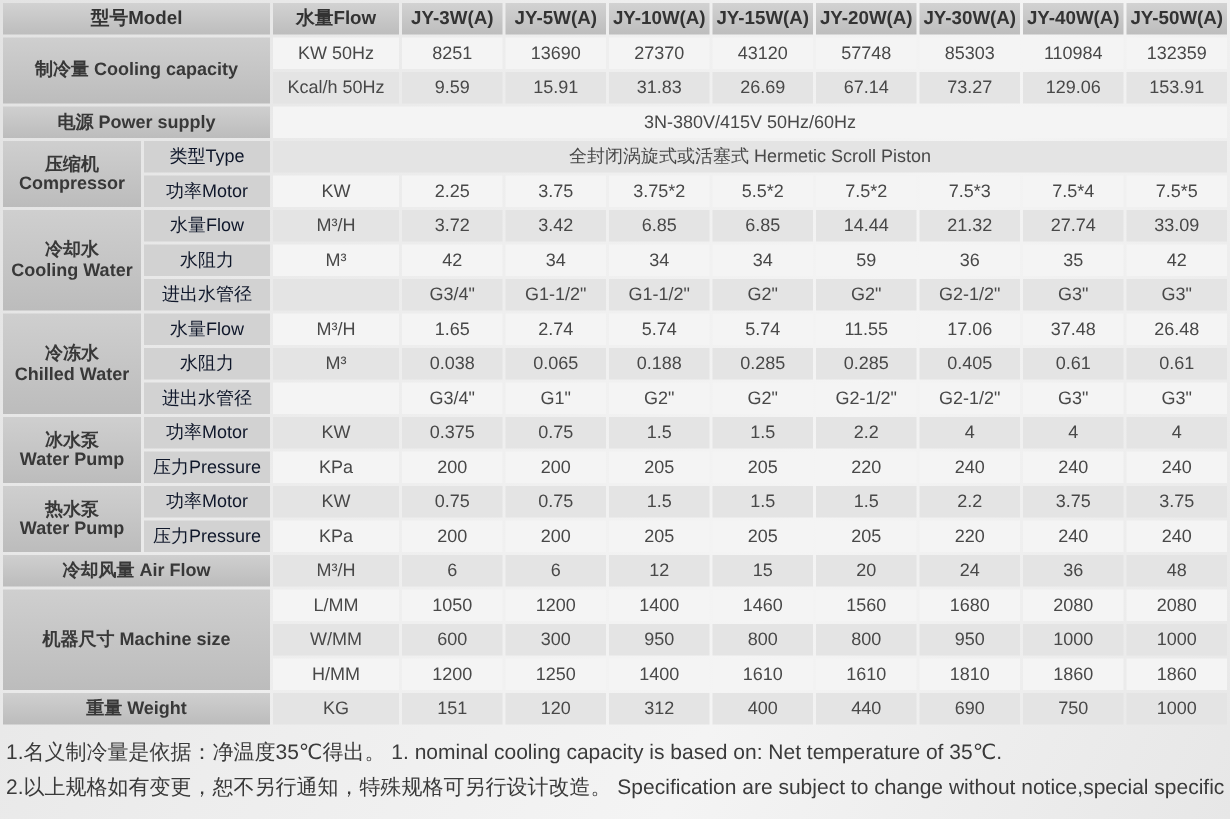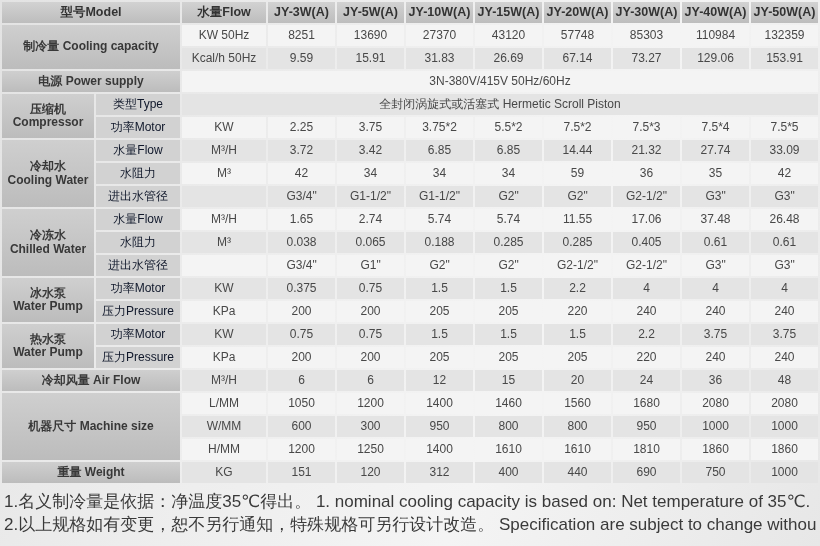--- a/index.html
+++ b/index.html
@@ -40,21 +40,21 @@
   }
   td.sub {
     background: #d2d2d2;
     color: #0f172a;
   }
   tr.odd  td.unit, tr.odd  td.val { background: #f4f4f4; }
   tr.even td.unit, tr.even td.val { background: #e4e4e4; }
   td.unit, td.val { color: #484848; }
   .notes {
     padding: 5px 4px 0 4px;
-    font-size: 17px;
+    font-size: 14px;
     color: #3a3a3a;
   }
   .notes .note-line {
     line-height: 23px;
     white-space: nowrap;
     overflow: hidden;
   }
 </style>
 </head>
 <body>

